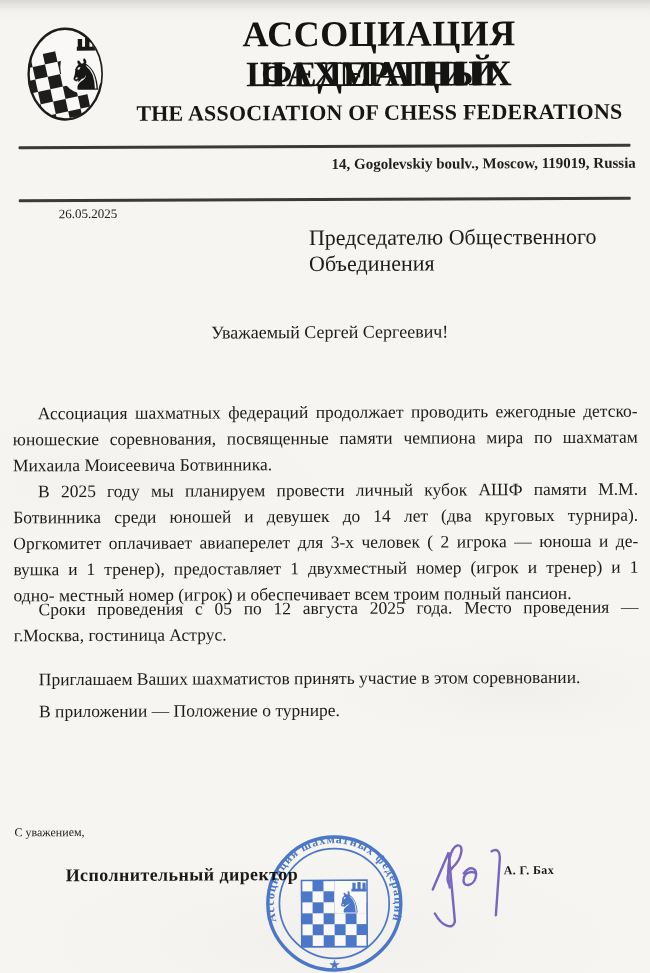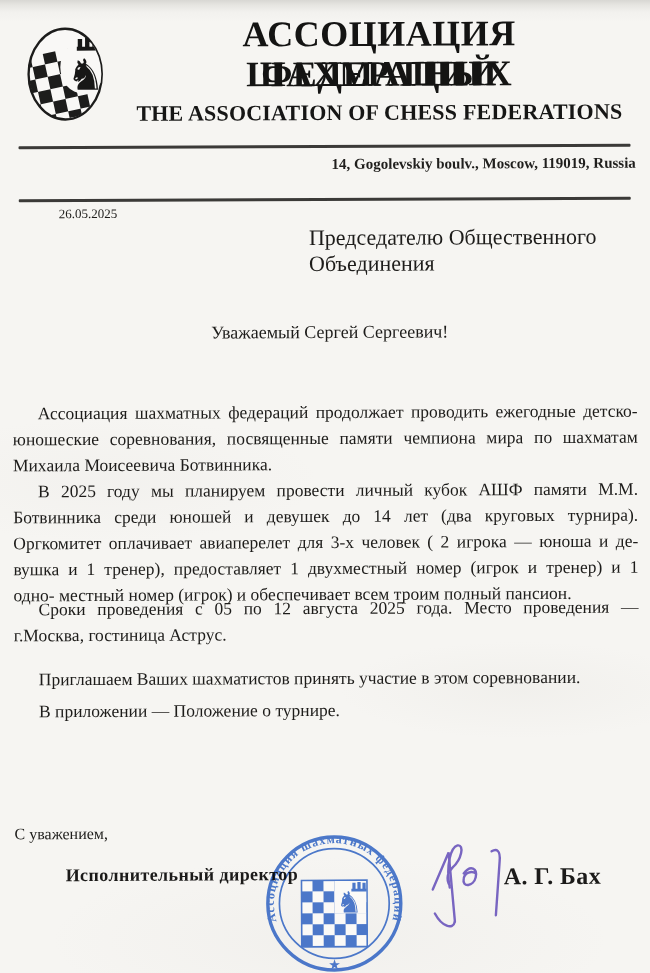--- a/index.html
+++ b/index.html
@@ -44,23 +44,23 @@
   .jline{text-align:justify;text-align-last:justify;}
   .lline{text-align:left;}
   .ind{padding-left:25px;}
   .p1{top:399px;}
   .p2{top:477px;}
   .p3{top:595px;}
   .p4{top:665px;}
   .p5{top:697px;}
 
   
-  .closing{position:absolute;left:13px;top:824px;font-size:16px;text-align:center;}
+  .closing{position:absolute;left:13px;top:824px;font-size:12px;text-align:center;}
   .signer-title{position:absolute;left:64px;top:864px;font-size:18px;font-weight:bold;letter-spacing:0.4px;color:#1b1a19;}
-  .signer-name{position:absolute;left:502px;top:864px;font-size:24px;font-weight:bold;letter-spacing:0.4px;color:#1b1a19;}
+  .signer-name{position:absolute;left:502px;top:864px;font-size:12px;font-weight:bold;letter-spacing:0.4px;color:#1b1a19;}
 
   
   .stamp{position:absolute;left:262px;top:833px;width:141px;height:141px;
          mix-blend-mode:multiply;opacity:0.93;}
   .signature{position:absolute;left:418px;top:836px;width:110px;height:110px;
          mix-blend-mode:multiply;opacity:0.9;}
   .glyphfont{font-family:"DejaVu Sans",sans-serif;}
 </style>
 </head>
 <body>

